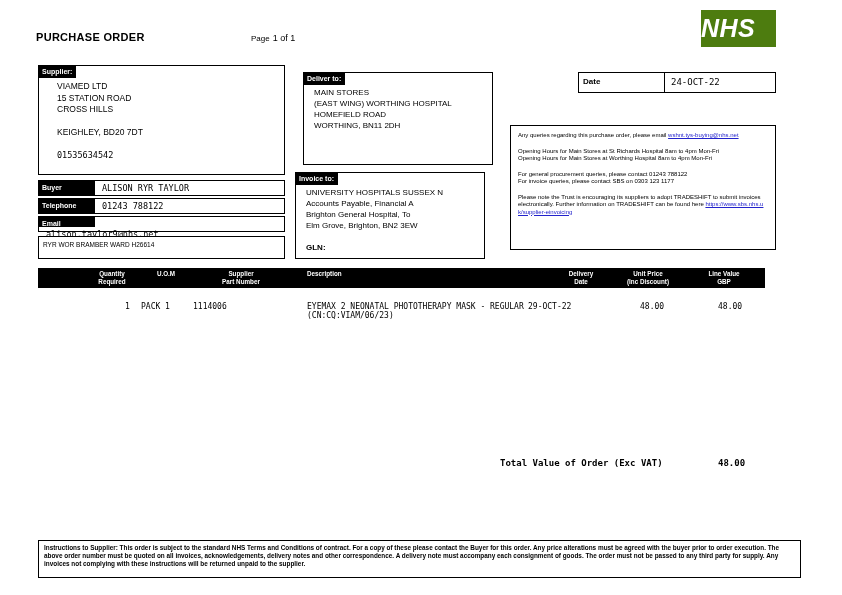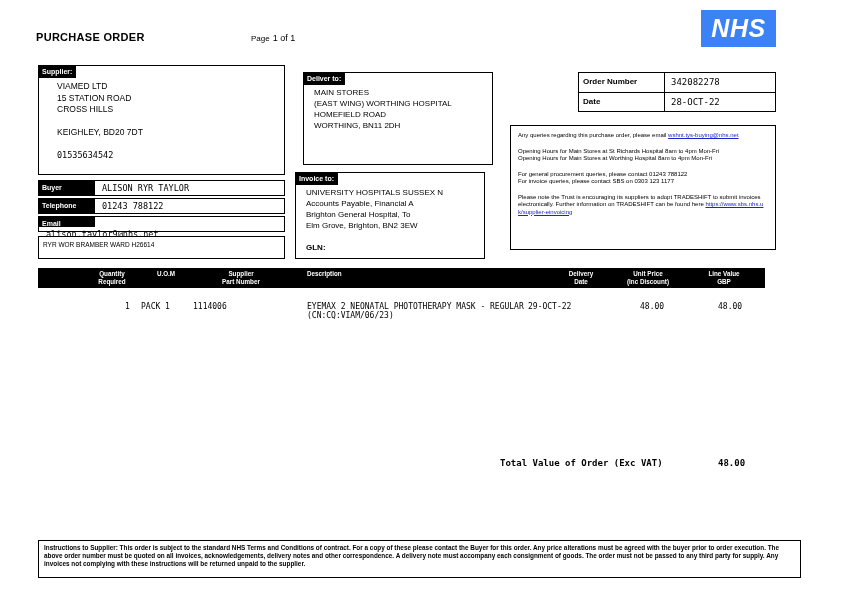--- a/index.html
+++ b/index.html
@@ -9,22 +9,22 @@
     font-family:"Liberation Sans", sans-serif; color:#000; overflow:hidden;
   }
   .abs { position:absolute; }
   .mono { font-family:"DejaVu Sans Mono","Liberation Mono",monospace; }
 
   
   #po-title { left:36px; top:31px; font-size:11px; font-weight:bold; letter-spacing:.3px; }
   #page-info { left:251px; top:33px; font-size:8px; }
   #page-info .pv { font-size:9px; margin-left:3px; }
   #org-title { left:310px; top:14px; width:390px; text-align:center; font-weight:bold; font-size:12.5px; letter-spacing:.2px; }
-  #nhs-logo { left:701px; top:10px; width:75px; height:37px; background:#3b82f6; color:#fff;
-              display:flex; align-items:center; justify-content:center; }
+  #nhs-logo { left:701px; top:10px; width:75px; height:37px; background:#4d7c0f; color:#fff;
+              display:flex; align-items:center; }
   #nhs-logo span { font-weight:bold; font-style:italic; font-size:25px; letter-spacing:.5px; }
 
   
   .box { border:1px solid #000; background:#fff; }
   .chip { position:absolute; top:0; left:0; background:#000; color:#fff;
           font-size:7px; font-weight:bold; padding:2px 4px 2px 3px; line-height:8px; }
 
   #supplier-box { left:38px; top:65px; width:247px; height:110px; }
   #supplier-box .content { position:absolute; top:15px; left:18px; }
   #supplier-box .addr-line { height:11.5px; font-size:8.5px; line-height:11.5px; }
@@ -147,26 +147,22 @@
       <div class="addr-line">UNIVERSITY HOSPITALS SUSSEX N</div>
       <div class="addr-line">Accounts Payable, Financial A</div>
       <div class="addr-line">Brighton General Hospital, To</div>
       <div class="addr-line">Elm Grove, Brighton, BN2 3EW</div>
     </div>
     <div class="gln">GLN:</div>
   </div>
 
   <div id="order-meta" class="abs">
     <div class="row">
-      <div class="k">Order Number</div>
-      <div class="v mono">342082278</div>
-    </div>
-    <div class="row">
       <div class="k">Date</div>
-      <div class="v mono">28-OCT-22</div>
+      <div class="v mono">24-OCT-22</div>
     </div>
   </div>
 
   <div id="queries-box" class="abs box">
     <p>
       <span>Any queries regarding this purchase order, please email </span><a>wshnt.tys-buying@nhs.net</a>
     </p>
     <p class="gap">Opening Hours for Main Stores at St Richards Hospital 8am to 4pm Mon-Fri</p>
     <p>Opening Hours for Main Stores at Worthing Hospital 8am to 4pm Mon-Fri</p>
     <p class="gap">For general procurement queries, please contact 01243 788122</p>

